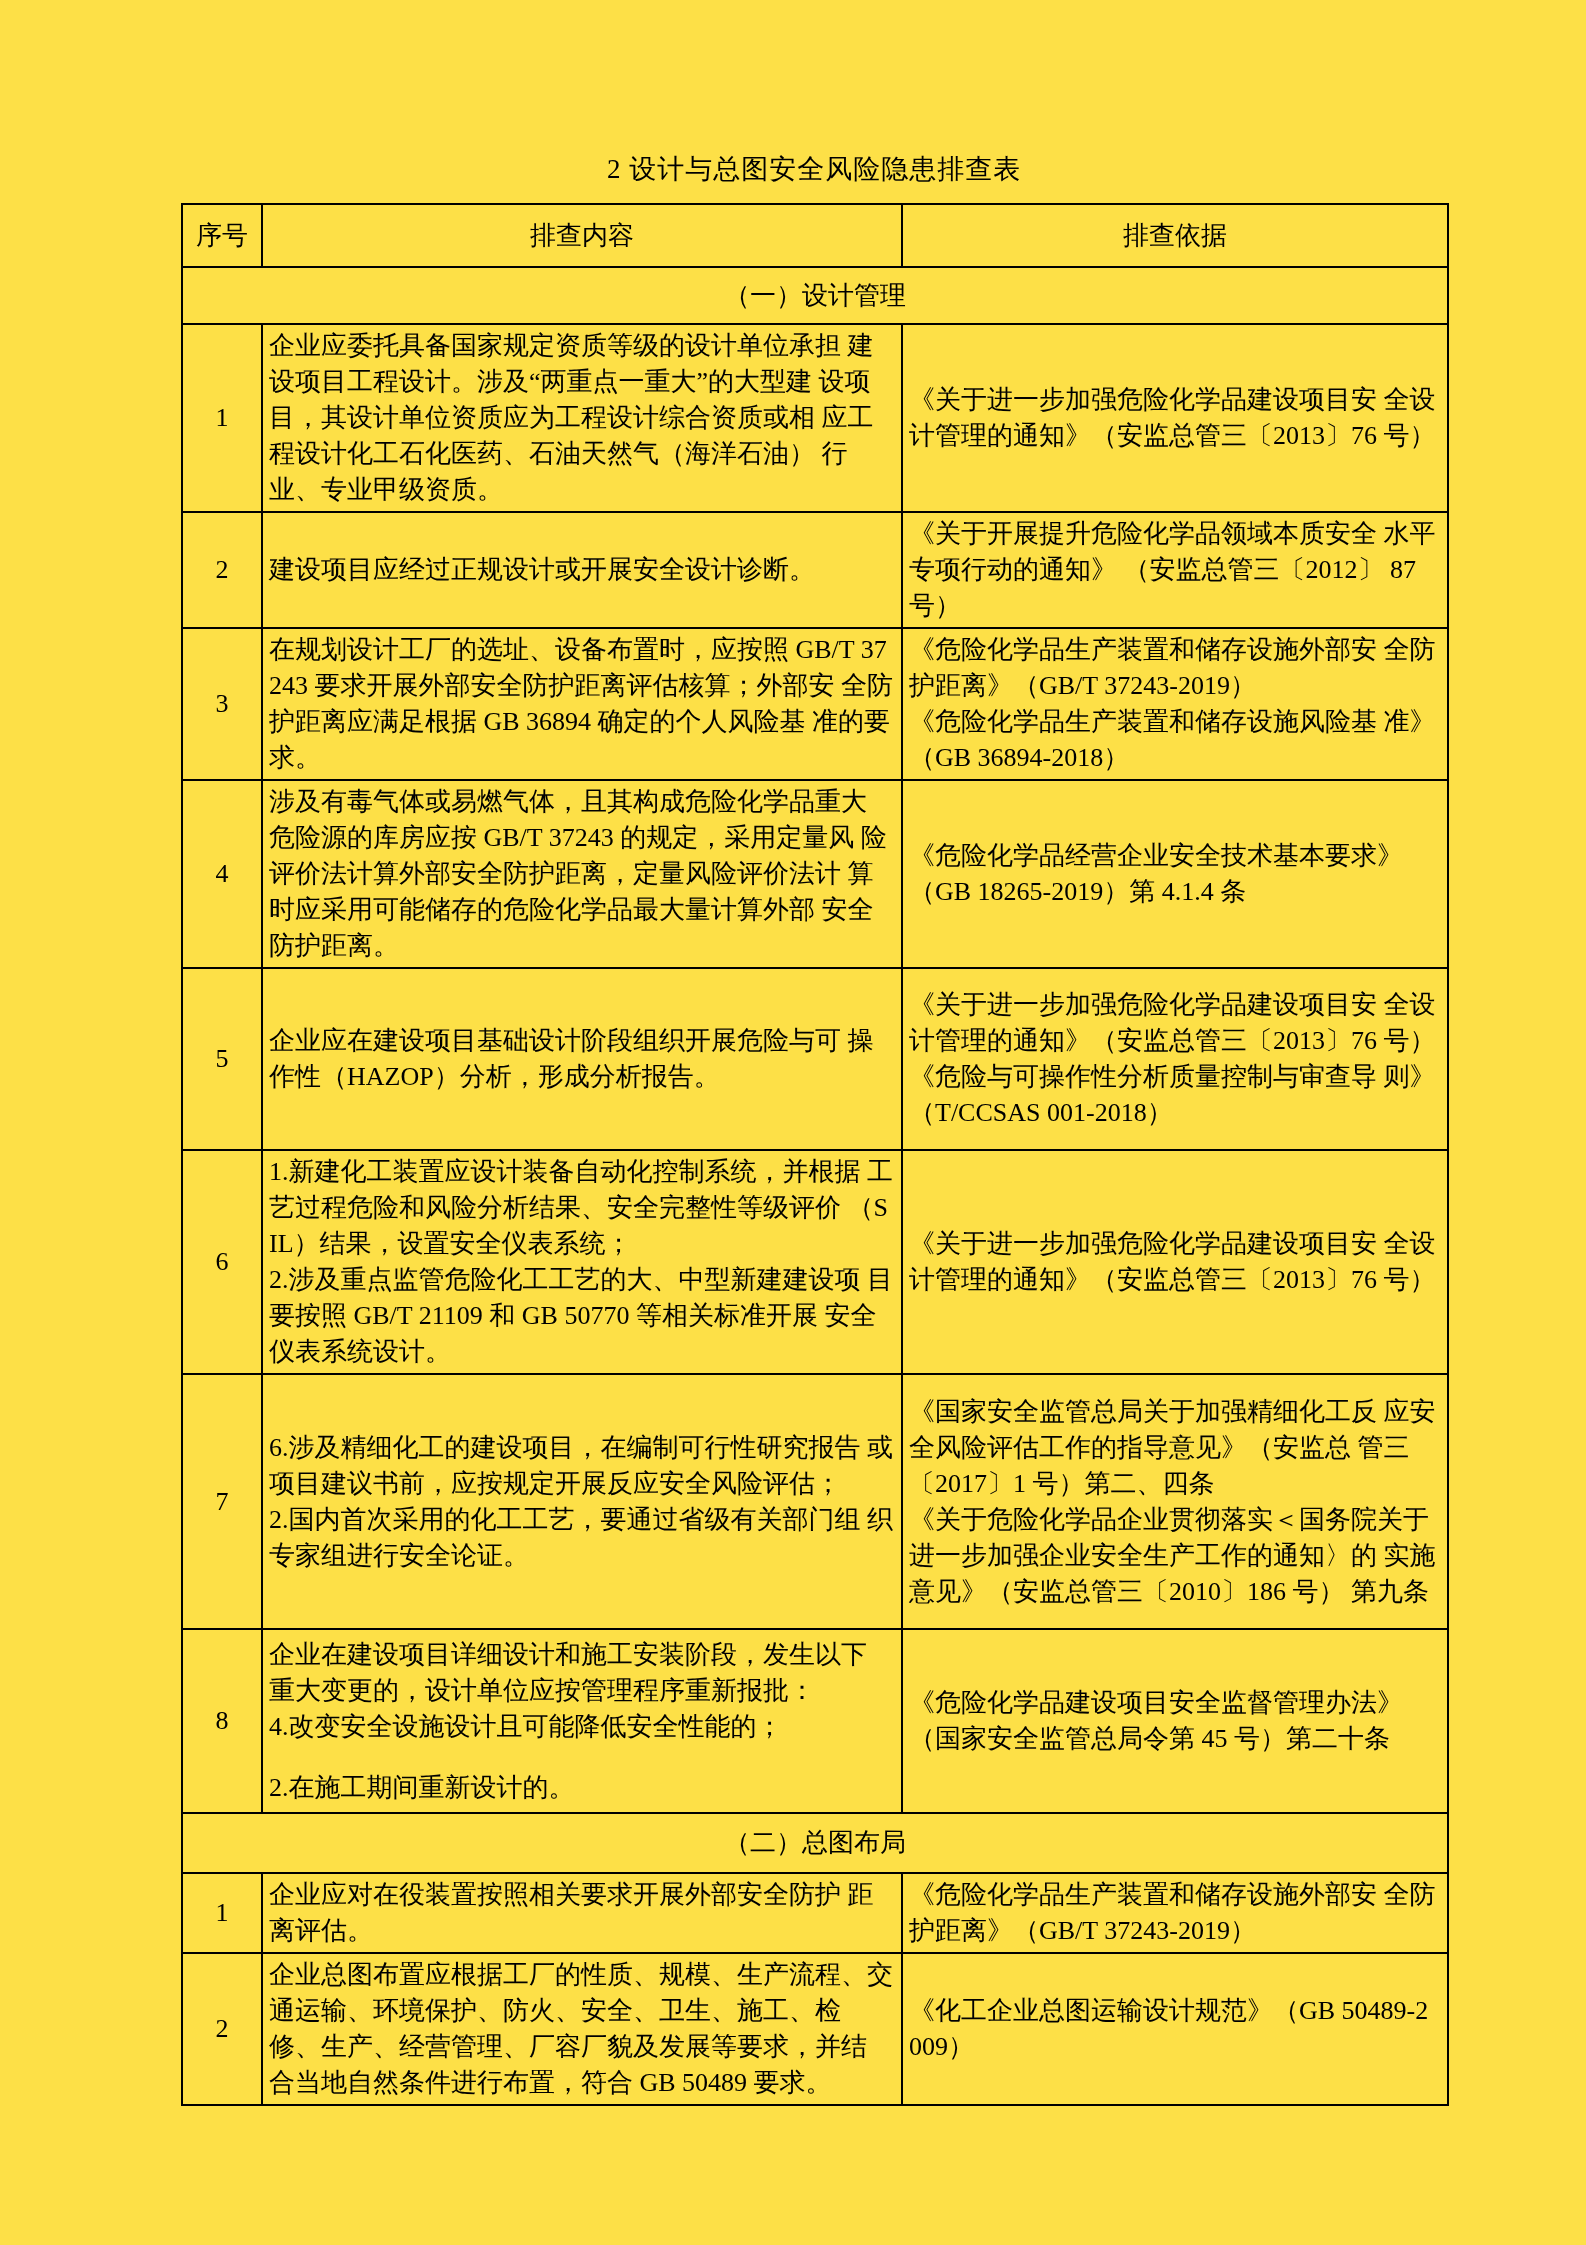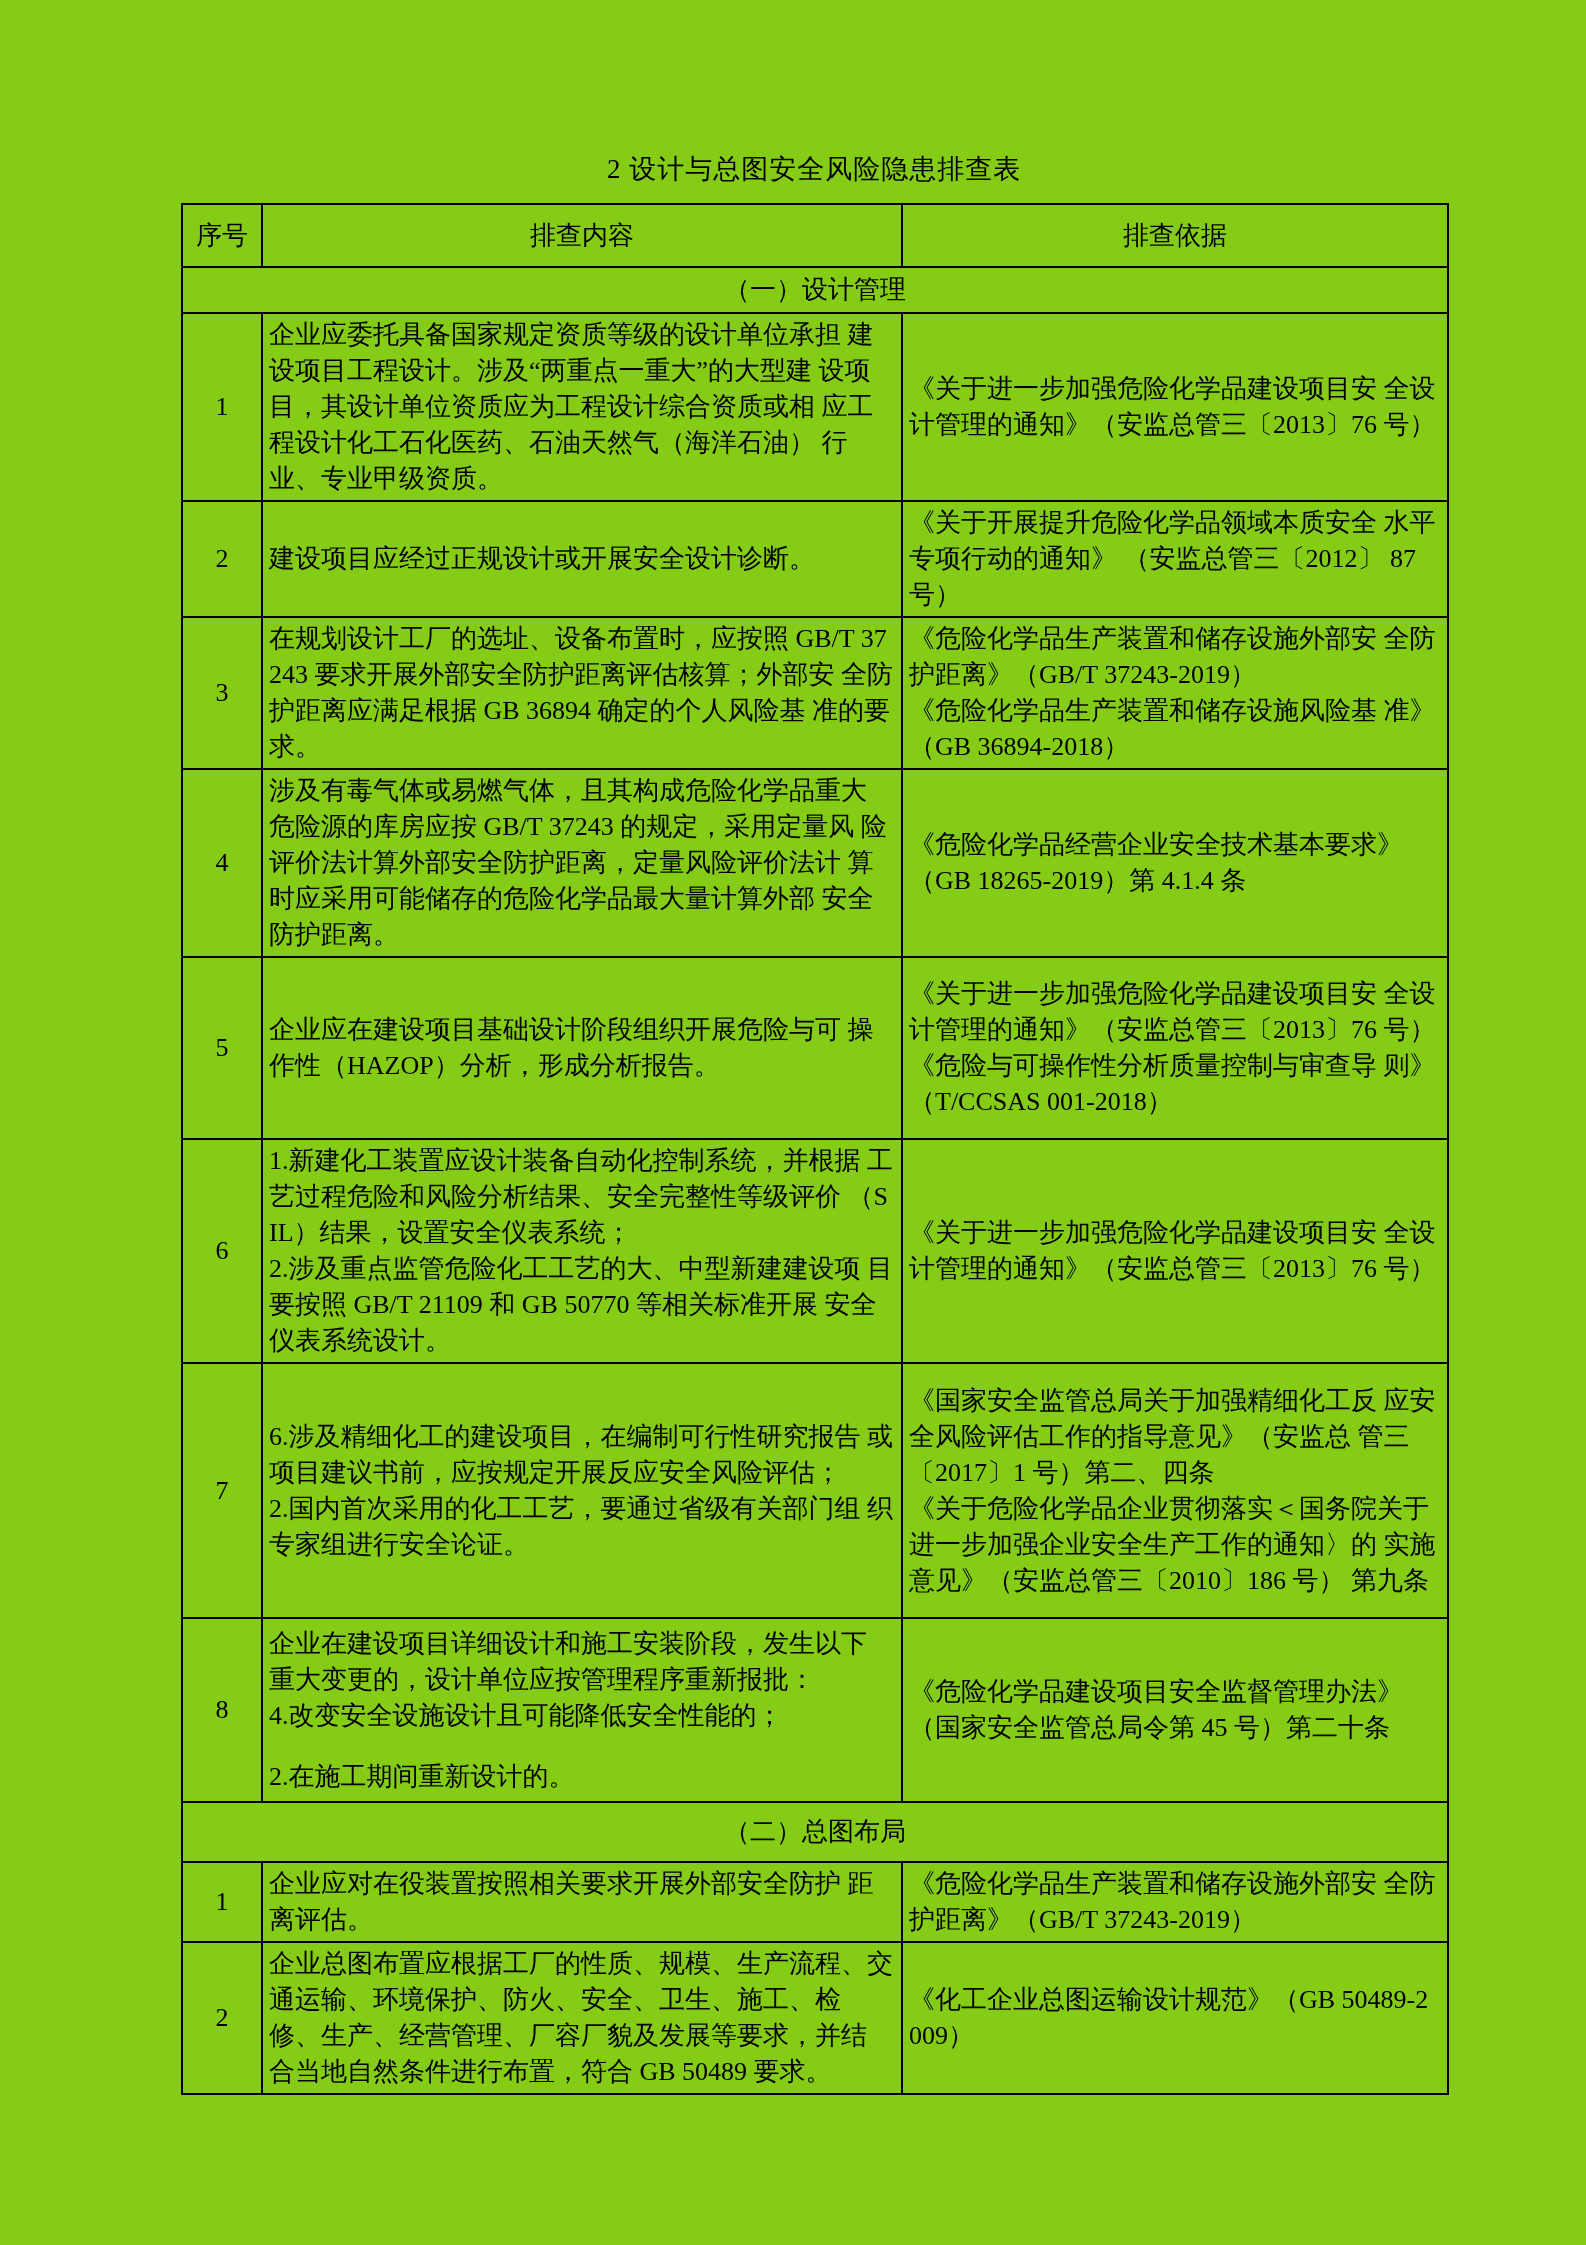--- a/index.html
+++ b/index.html
@@ -6,21 +6,21 @@
     margin: 0;
     padding: 0;
     background: #ffffff;
     color: #000000;
     font-family: "Liberation Serif", "DejaVu Serif", serif;
   }
   .canvas {
     position: relative;
     width: 1586px;
     height: 2245px;
-    background: #84cc16;
+    background: #fde047;
     overflow: hidden;
   }
   .page {
     padding-top: 148px;
     padding-left: 181px;
   }
   .doc-title {
     width: 1266px;
     text-align: center;
     font-size: 27px;
@@ -43,21 +43,21 @@
     word-break: break-all;
     overflow: hidden;
   }
   th { text-align: center; border-radius: 12px; }
   td.no-cell { text-align: center; }
   td.section-cell { text-align: center; }
   p.para { margin: 0; }
   p.para.gap { margin-top: 25px; font-family: Liberation Serif, serif; }
 
   tr.h-header  { height: 63px;  }
-  tr.h-sec1    { height: 46px; margin-top: 32px;  }
+  tr.h-sec1    { height: 57px; margin-top: 32px;  }
   tr.h-r1      { height: 185px; }
   tr.h-r2      { height: 107px; }
   tr.h-r3      { height: 150px; }
   tr.h-r4      { height: 180px; }
   tr.h-r5      { height: 182px; }
   tr.h-r6      { height: 219px; }
   tr.h-r7      { height: 255px; }
   tr.h-r8      { height: 184px; }
   tr.h-sec2    { height: 60px; margin-left: 20px;  }
   tr.h-s2r1    { height: 70px;  }

